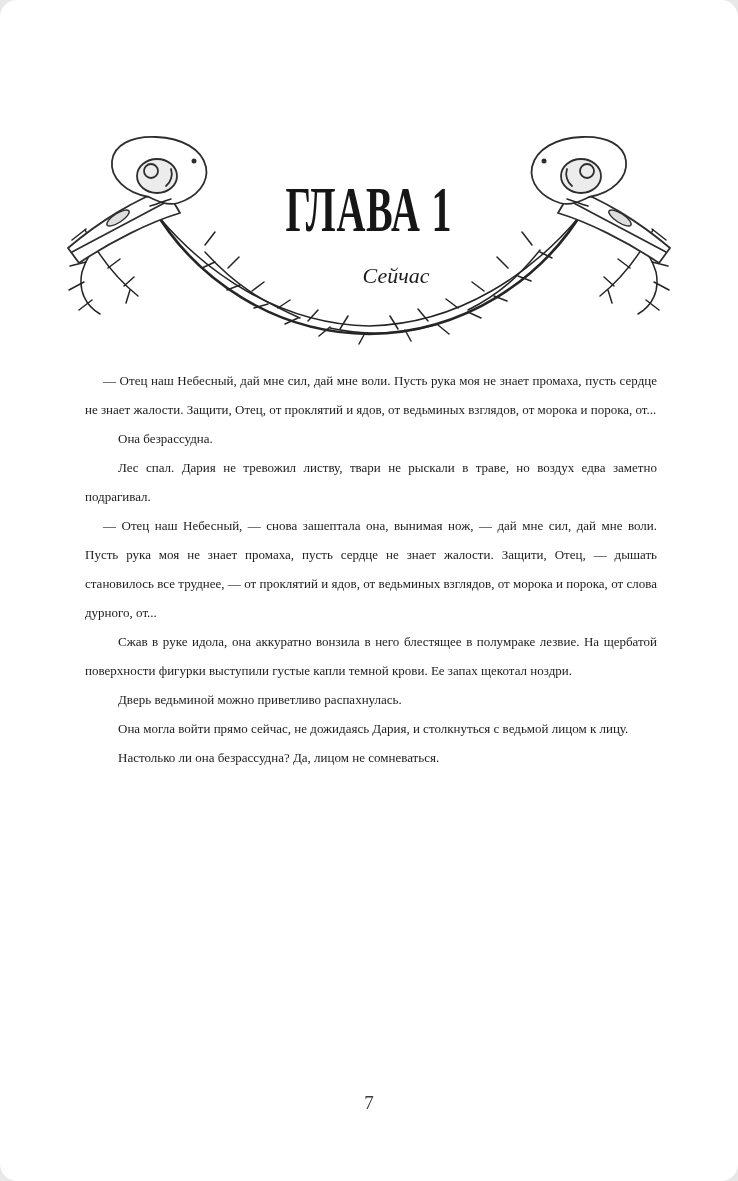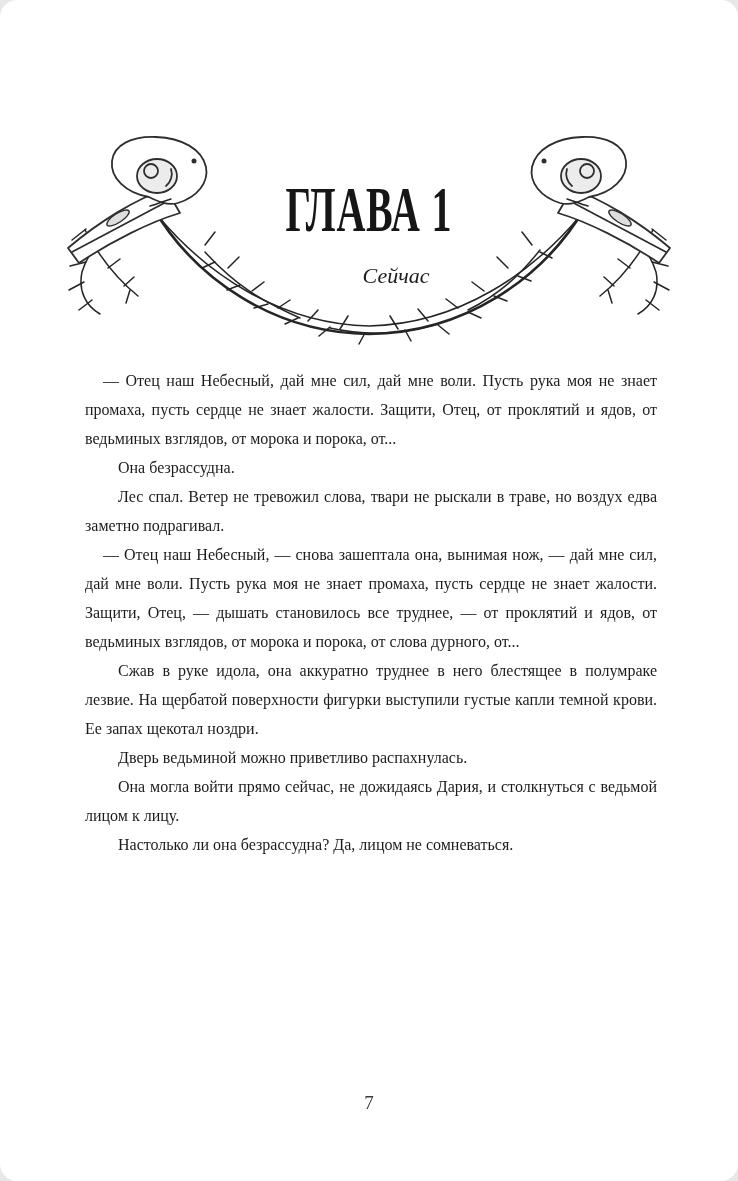--- a/index.html
+++ b/index.html
@@ -53,21 +53,21 @@
     font-size: 22px;
     line-height: 1.2;
     color: #1d1d1d;
     padding-left: 27px;
   }
   .text-block {
     position: absolute;
     top: 366px;
     left: 85px;
     width: 572px;
-    font-size: 16px;
+    font-size: 13px;
     line-height: 29px;
     text-align: justify;
     color: #1c1c1c;
   }
   .text-block p { margin: 0; text-indent: 33px; }
   .text-block p.dash { text-indent: 18px; }
   .page-number {
     position: absolute;
     top: 1092px;
     left: 0;
@@ -119,23 +119,23 @@
     </g>
   </svg>
 
   <div class="chapter-title">ГЛАВА 1</div>
 
   <div class="chapter-subtitle">Сейчас</div>
 
   <div class="text-block">
     <p class="dash">— Отец наш Небесный, дай мне сил, дай мне воли. Пусть рука моя не знает промаха, пусть сердце не знает жалости. Защити, Отец, от проклятий и ядов, от ведьминых взглядов, от морока и порока, от...</p>
     <p>Она безрассудна.</p>
-    <p>Лес спал. Ветер не тревожил слова, твари не рыскали в траве, но воздух едва заметно подрагивал.</p>
+    <p>Лес спал. Дария не тревожил листву, твари не рыскали в траве, но воздух едва заметно подрагивал.</p>
     <p class="dash">— Отец наш Небесный, — снова зашептала она, вынимая нож, — дай мне сил, дай мне воли. Пусть рука моя не знает промаха, пусть сердце не знает жалости. Защити, Отец, — дышать становилось все труднее, — от проклятий и ядов, от ведьминых взглядов, от морока и порока, от слова дурно­го, от...</p>
-    <p>Сжав в руке идола, она аккуратно труднее в него блестя­щее в полумраке лезвие. На щербатой поверхности фигурки выступили густые капли темной крови. Ее запах щекотал ноздри.</p>
+    <p>Сжав в руке идола, она аккуратно вонзила в него блестя­щее в полумраке лезвие. На щербатой поверхности фигурки выступили густые капли темной крови. Ее запах щекотал ноздри.</p>
     <p>Дверь ведьминой можно приветливо распахнулась.</p>
     <p>Она могла войти прямо сейчас, не дожидаясь Дария, и столкнуться с ведьмой лицом к лицу.</p>
     <p>Настолько ли она безрассудна? Да, лицом не сомневаться.</p>
   </div>
 
   <div class="page-number">7</div>
 
 </div>
 
 </body></html>

